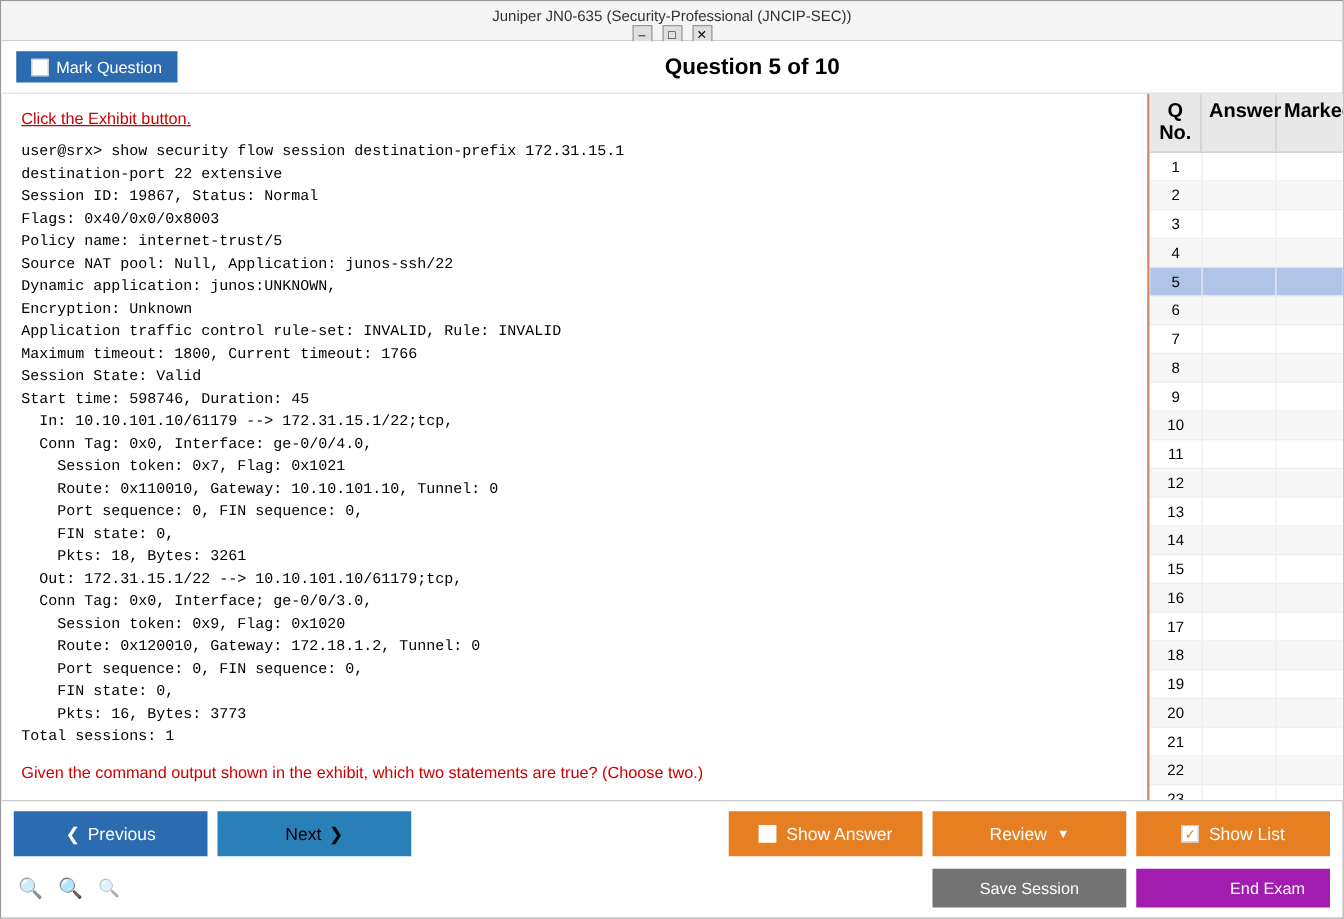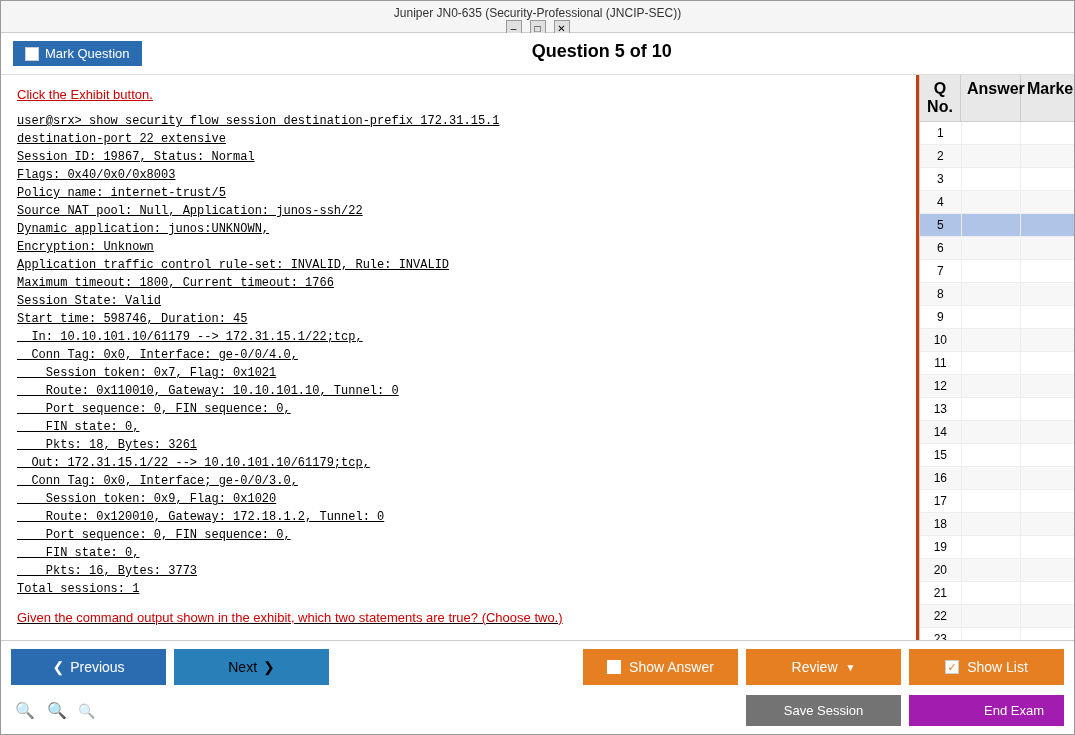--- a/index.html
+++ b/index.html
@@ -44,21 +44,21 @@
       cursor: pointer;
       display: flex;
       align-items: center;
       justify-content: center;
       font-size: 10px;
     }
 
     .toolbar {
       padding: 8px 12px;
       display: flex;
-      align-items: flex-start;
+      align-items: center;
       border-bottom: 1px solid #ddd;
       background: #fff;
     }
 
     .mark-question-btn {
       background: #2b6cb0;
       color: white;
       border: none;
       padding: 5px 12px;
       cursor: pointer;
@@ -87,22 +87,21 @@
     .main-content {
       display: flex;
       flex: 1;
       overflow: hidden;
     }
 
     .question-area {
       flex: 1;
       padding: 12px 16px;
       overflow-y: auto;
-      border-right: 3px solid #c2410c;
-      text-decoration: underline;
+      border-right: 1px solid #c2410c;
     }
 
     .exhibit-text {
       color: #cc0000;
       font-size: 13px;
       margin-bottom: 10px;
     }
 
     .exhibit-text span {
       text-decoration: underline;

